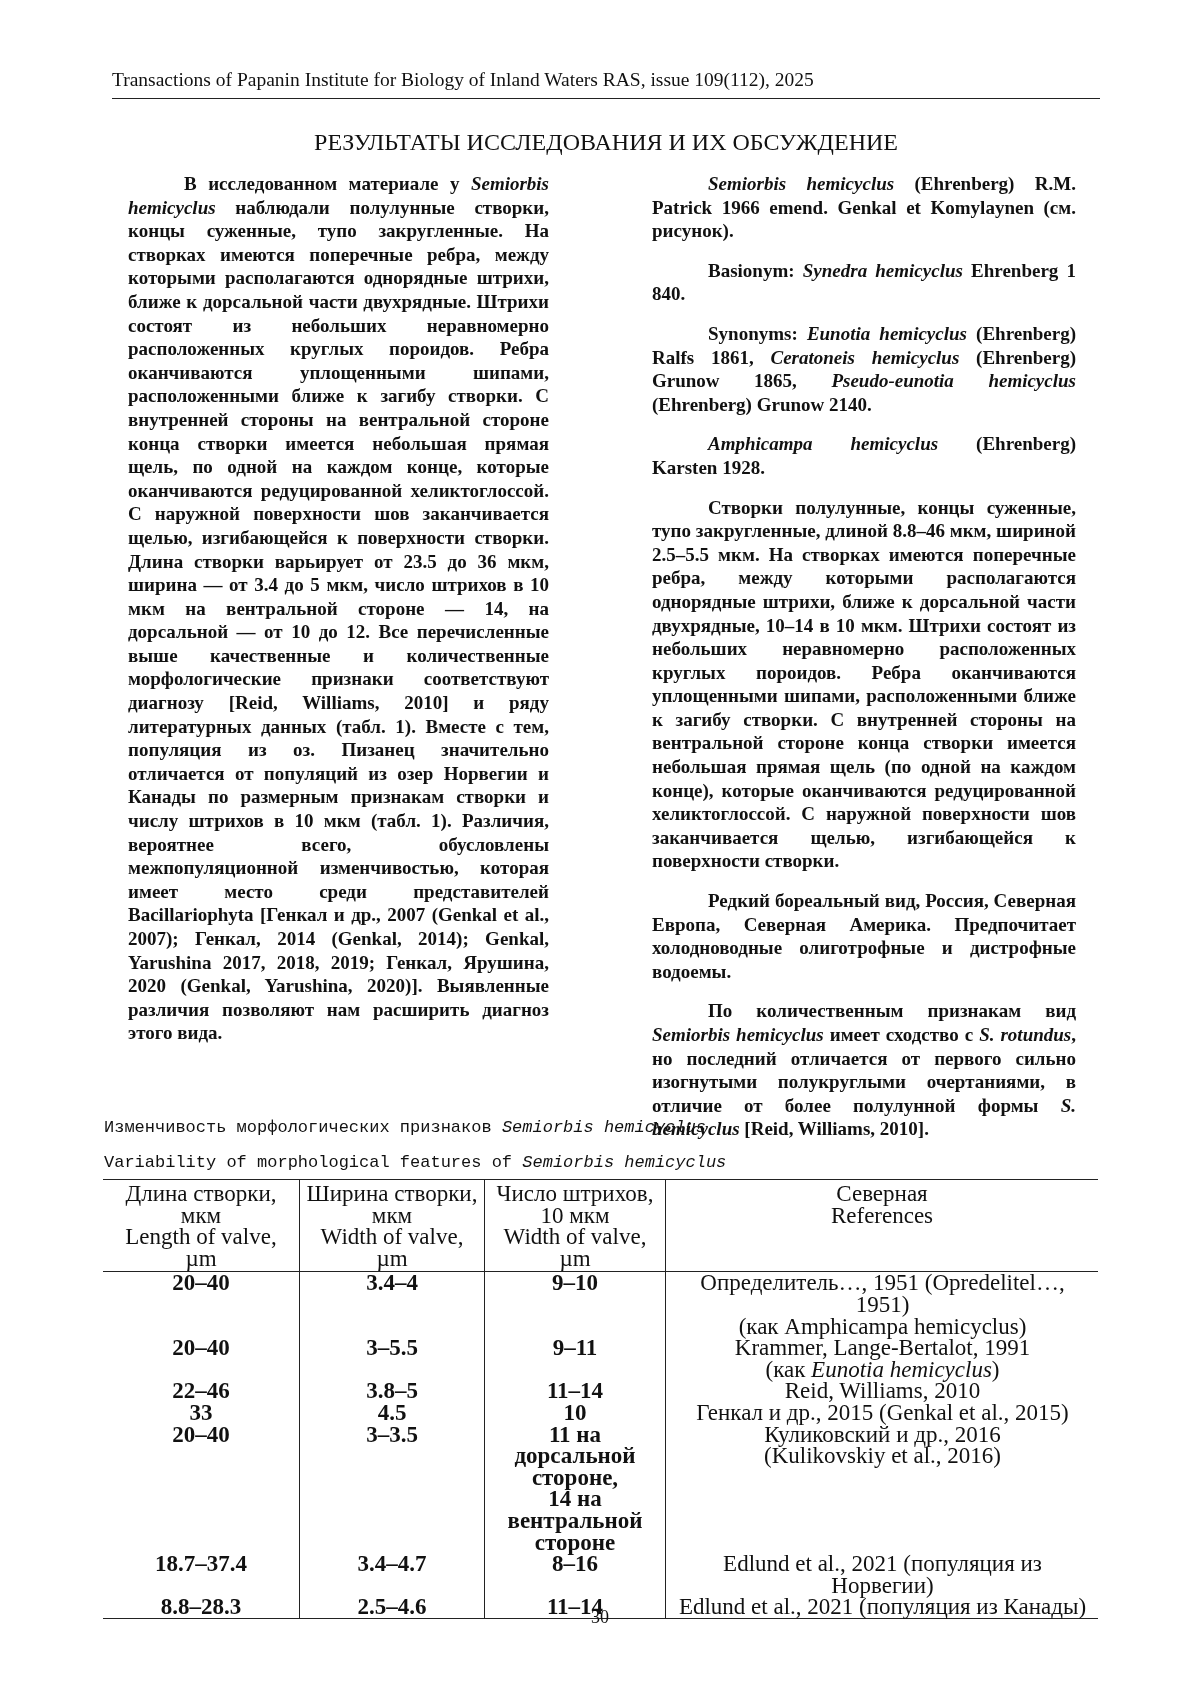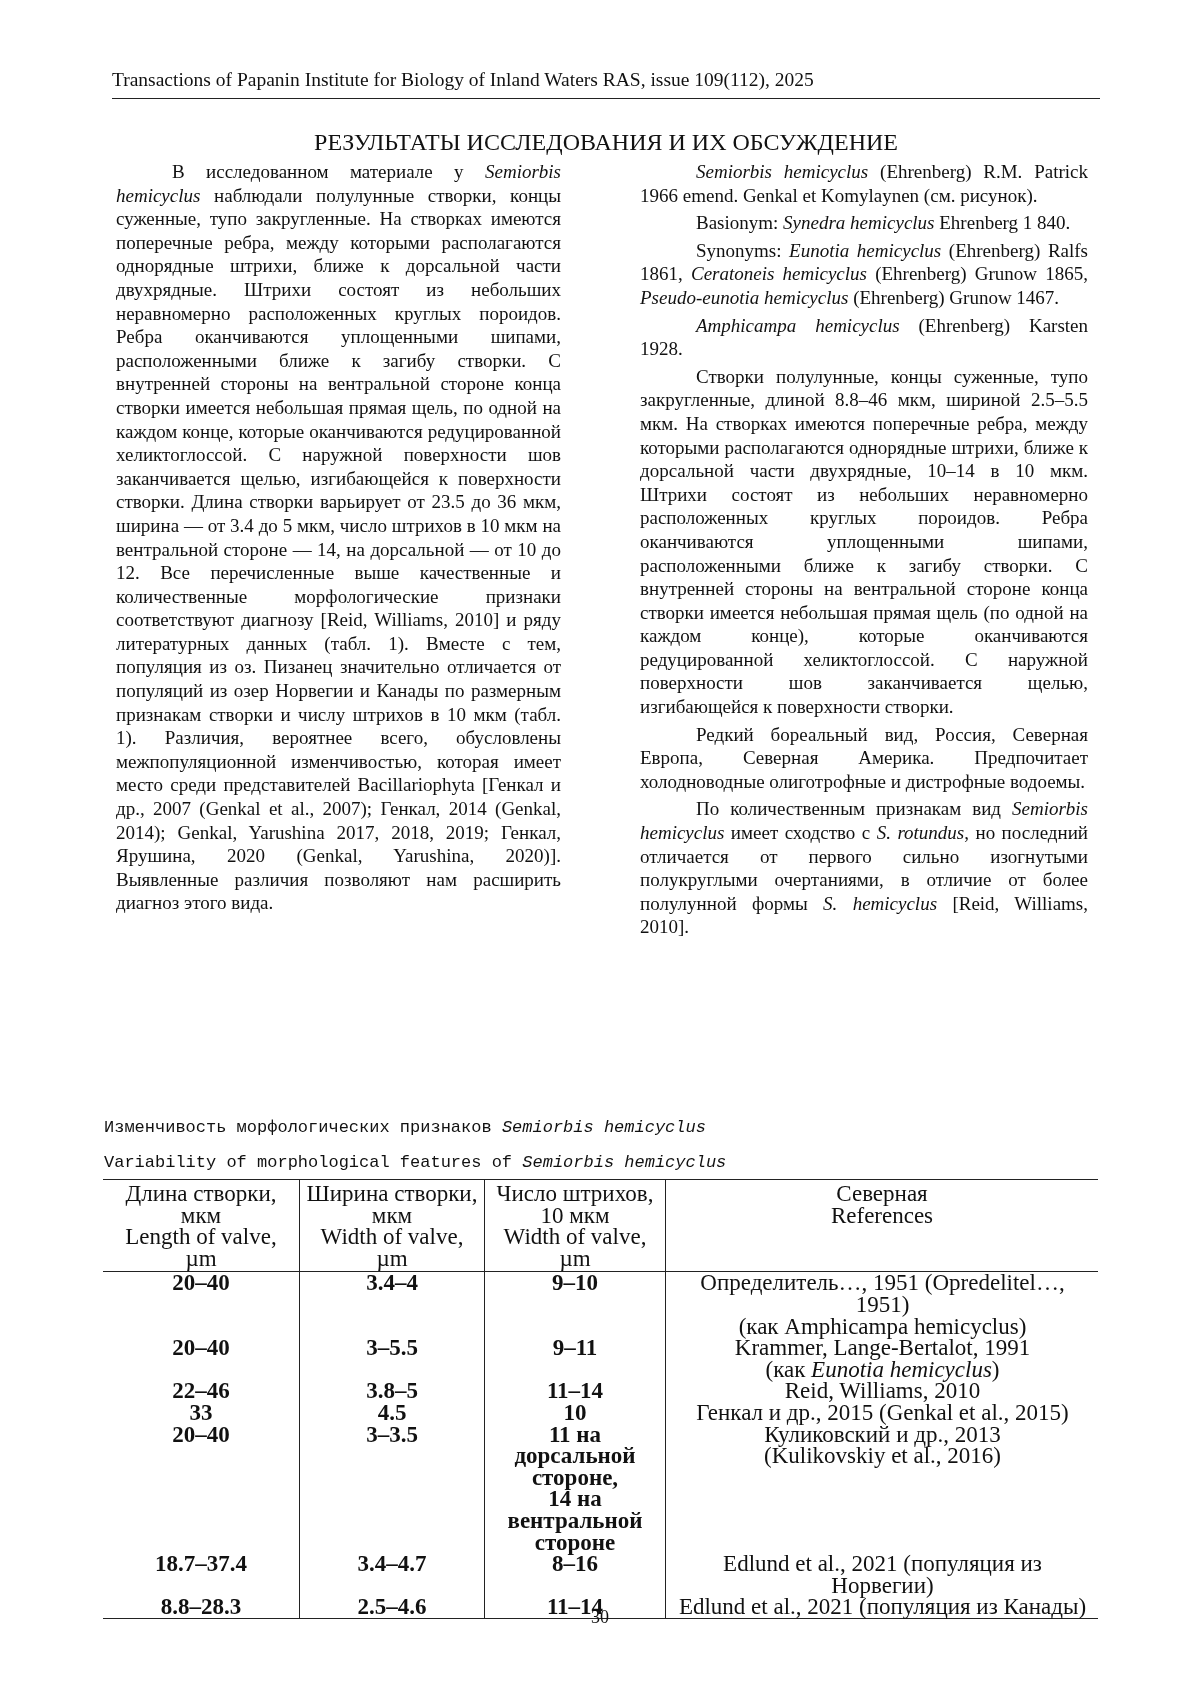--- a/index.html
+++ b/index.html
@@ -8,21 +8,21 @@
   .running-head { position: absolute; left: 112px; top: 68px; width: 988px; 
                   font-size: 19.5px; line-height: 24px; }
   .head-rule { position: absolute; left: 112px; top: 98px; width: 988px; height: 0;
                border-top: 1.6px solid #222; }
   .section-title { position: absolute; left: 112px; top: 131px; width: 988px; text-align: center;
                    font-size: 24px; line-height: 22px; letter-spacing: 0; }
   .col { position: absolute; top: 156px; font-size: 19px; line-height: 23.6px;
          text-align: justify; }
   .col-left { left: 112px; width: 453px; }
   .col-right { left: 636px; width: 456px; }
-  .col p { margin: 4px; text-indent: 56px; hyphens: manual; }
+  .col p { margin: 16px; text-indent: 56px; hyphens: manual; font-weight: bold; }
   i { font-style: italic; }
   .caption { position: absolute; left: 104px; font-size: 17px; line-height: 22px; font-family: Liberation Mono, monospace; }
   .caption-ru { top: 1117px; }
   .caption-en { top: 1152px; }
   table.data { position: absolute; left: 103px; top: 1179px; width: 995px; border-collapse: collapse;
                font-size: 23px; line-height: 21.6px; }
   table.data th, table.data td { padding: 0 6px; vertical-align: top; font-weight: normal; }
   table.data thead tr { border-top: 1.6px solid #222; border-bottom: 1.2px solid #222; }
   table.data tbody tr:last-child { border-bottom: 1.6px solid #222; }
   table.data th { text-align: center; padding-top: 3px; padding-bottom: 2px; }
@@ -48,21 +48,21 @@
 </div>
 
 <div class="col col-right">
   <p>
     <i>Semiorbis hemicyclus</i><span> (Ehrenberg) R.M. Patrick 1966 emend. Genkal et Komylaynen (см. рисунок).</span>
   </p>
   <p>
     <span>Basionym: </span><i>Synedra hemicyclus</i><span> Ehrenberg 1 840.</span>
   </p>
   <p>
-    <span>Synonyms: </span><i>Eunotia hemicyclus</i><span> (Ehrenberg) Ralfs 1861, </span><i>Ceratoneis hemicyclus</i><span> (Ehrenberg) Grunow 1865, </span><i>Pseudo-eunotia hemicyclus</i><span> (Ehrenberg) Grunow 1467.</span>
+    <span>Synonyms: </span><i>Eunotia hemicyclus</i><span> (Ehrenberg) Ralfs 1861, </span><i>Ceratoneis hemicyclus</i><span> (Ehrenberg) Grunow 1865, </span><i>Pseudo-eunotia hemicyclus</i><span> (Ehrenberg) Grunow 2140.</span>
   </p>
   <p>
     <i>Amphicampa hemicyclus</i><span> (Ehrenberg) Karsten 1928.</span>
   </p>
   <p>
     <span>Створки полулунные, концы суженные, тупо закругленные, длиной 8.8–46 мкм, шириной 2.5–5.5 мкм. На створках имеются поперечные ребра, между которыми располагаются однорядные штрихи, ближе к дорсальной части двухрядные, 10–14 в 10 мкм. Штрихи состоят из небольших неравномерно расположенных круглых пороидов. Ребра оканчиваются уплощенными шипами, расположенными ближе к загибу створки. С внутренней стороны на вентральной стороне конца створки имеется небольшая прямая щель (по одной на каждом конце), которые оканчиваются редуцированной хеликтоглоссой. С наружной поверхности шов заканчивается щелью, изгибающейся к поверхности створки.</span>
   </p>
   <p>
     <span>Редкий бореальный вид, Россия, Северная Европа, Северная Америка. Предпочитает холодноводные олиготрофные и дистрофные водоемы.</span>
   </p>
@@ -134,21 +134,21 @@
     <tr>
       <td class="c vline">20–40</td>
       <td class="c vline">3–3.5</td>
       <td class="c vline">
         <div>11 на дорсальной</div>
         <div>стороне,</div>
         <div>14 на вентральной</div>
         <div>стороне</div>
       </td>
       <td class="ref">
-        <div>Куликовский и др., 2013</div>
+        <div>Куликовский и др., 2016</div>
         <div>(Kulikovskiy et al., 2016)</div>
       </td>
     </tr>
     <tr>
       <td class="c vline">18.7–37.4</td>
       <td class="c vline">3.4–4.7</td>
       <td class="c vline">8–16</td>
       <td class="ref">Edlund et al., 2021 (популяция из Норвегии)</td>
     </tr>
     <tr>

